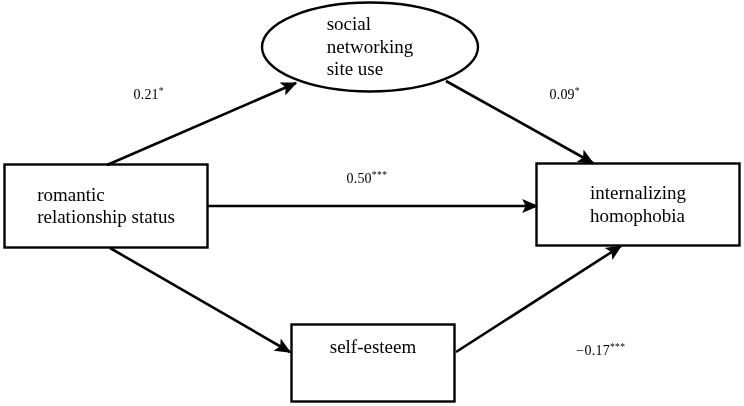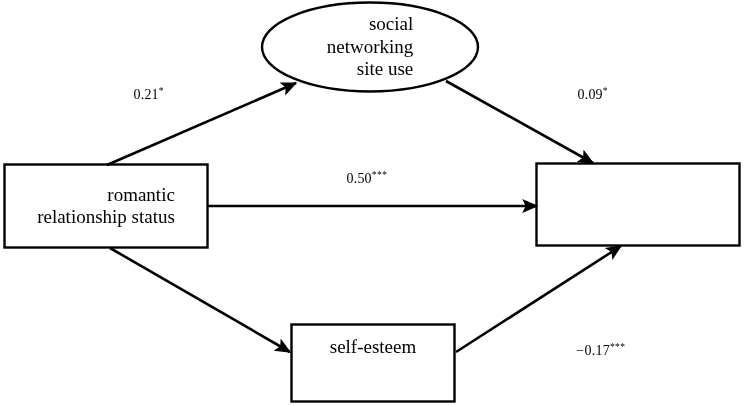--- a/index.html
+++ b/index.html
@@ -24,21 +24,21 @@
     top: 0;
     left: 0;
     width: 744px;
     height: 406px;
   }
   .node-label {
     position: absolute;
     display: flex;
     align-items: center;
     justify-content: center;
-    text-align: right;
+    text-align: left;
     line-height: 1.18;
     font-size: 19px;
     font-family: "Liberation Serif", "DejaVu Serif", serif;
     color: #000000;
     white-space: pre-line;
     pointer-events: none;
   }
   .edge-label {
     position: absolute;
     font-size: 14px;
@@ -87,25 +87,27 @@
     <line x1="456" y1="352" x2="621" y2="246" stroke="#000000" stroke-width="2.6" marker-end="url(#arrowhead)"></line>
   </svg>
 
   <div class="node-label" style="left:4px; top:164px; width:204px; height:84px;">romantic
 relationship status</div>
 
   <div class="node-label" style="left:262px; top:2px; width:216px; height:90px;">social
 networking
 site use</div>
 
+  <div class="node-label" style="left:536px; top:163px; width:204px; height:83px;">internalizing
+homophobia</div>
 
   <div class="node-label" style="left:291px; top:308px; width:164px; height:78px;">self-esteem</div>
 
   <div class="edge-label" style="left:133px; top:86px;"><span class="minus"></span><span>0.21</span><span class="stars">*</span></div>
 
-  <div class="edge-label" style="left:549px; top:86px;margin-left:28px;"><span class="minus"></span><span>0.09</span><span class="stars">*</span></div>
+  <div class="edge-label" style="left:549px; top:86px;"><span class="minus"></span><span>0.09</span><span class="stars">*</span></div>
 
   <div class="edge-label" style="left:346px; top:170px;"><span class="minus"></span><span>0.50</span><span class="stars">***</span></div>
 
 
   <div class="edge-label" style="left:576px; top:317px;margin-top:25px;"><span class="minus">−</span><span>0.17</span><span class="stars">***</span></div>
 
 </div>
 
 </body></html>

